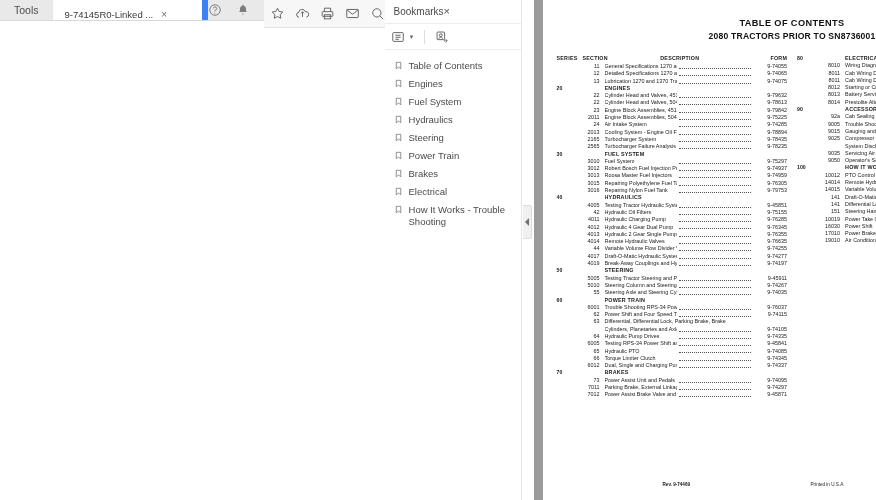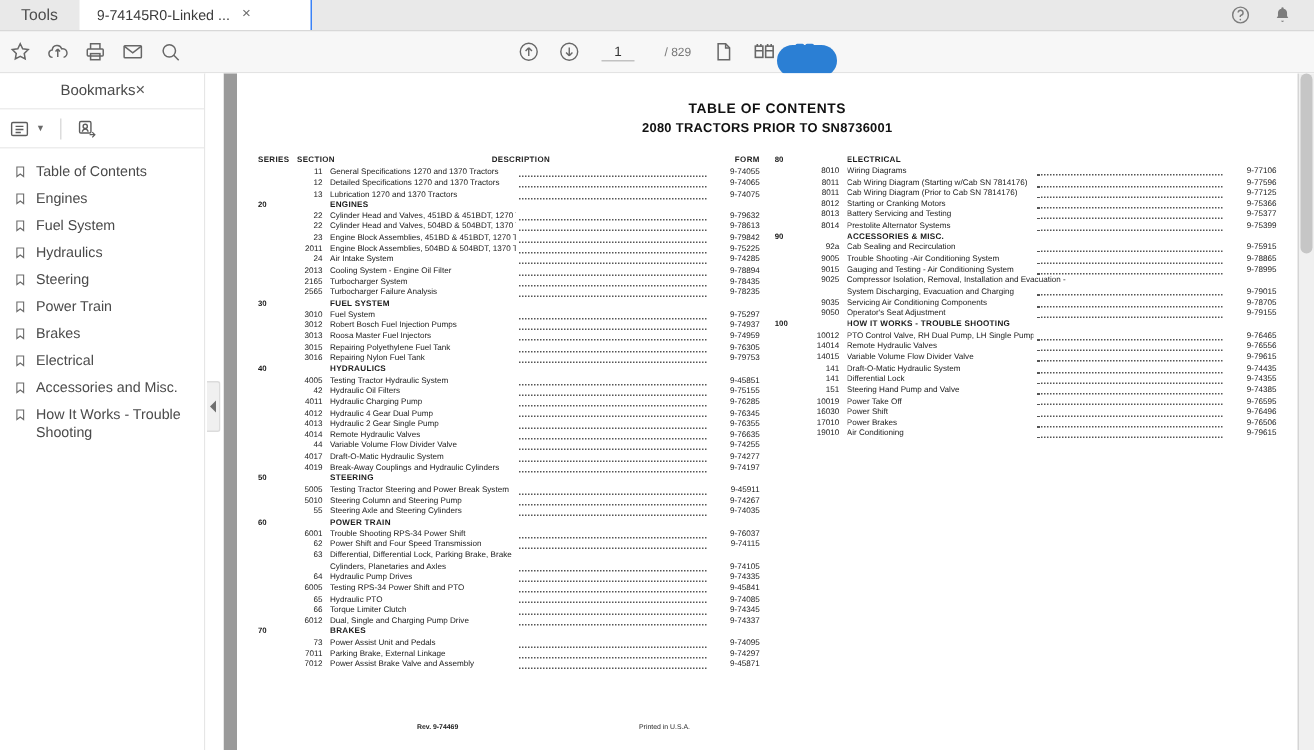--- a/index.html
+++ b/index.html
@@ -2,35 +2,35 @@
 <html><head>
 <meta charset="utf-8">
 <style>
   * { box-sizing: border-box; margin: 0; padding: 0; }
   html, body {
     width: 876px; height: 500px;
     font-family: "Liberation Sans", sans-serif;
     background: #ffffff;
     overflow: hidden;
   }
-  #app { width: 876px; height: 500px; position: relative; display: flex; flex-direction: column; background:#fff; }
+  #app { width: 876px; height: 500px; position: relative; display: flex; flex-direction: row; background:#fff; }
 
   
   .tabbar {
     height: 21px; background: #e9e9e9; display: flex; align-items: stretch;
     border-bottom: 1px solid #d8d8d8; position: relative; flex: 0 0 21px;
   }
   .tools-btn {
     padding: 0 14px; display: flex; align-items: center; font-size: 10.5px;
     color: #4d4d4d; background: #e9e9e9; cursor: default;
   }
   .doc-tab {
-    display: flex; align-items: center; gap: 6px; padding: 0 8px 0 12px;
+    display: flex; align-items: flex-end; gap: 6px; padding: 0 8px 0 12px;
     background: #ffffff; font-size: 9.5px; color: #3a3a3a; min-width: 155px;
-    border-right: 1px solid #3b82f6;
+    border-right: 6px solid #3b82f6;
   }
   .doc-tab .label { white-space: nowrap; overflow: hidden; text-overflow: ellipsis; }
   .tab-close { font-size: 10px; color: #6b6b6b; line-height: 1; padding: 0 2px; cursor: default; }
   .tabbar-spacer { flex: 1; }
   .tabbar-right { display: flex; align-items: center; gap: 14px; padding-right: 14px; }
   .tabbar-right .icn { width: 14px; height: 14px; display: block; color: #7d7d7d; }
 
   
   .toolbar {
     height: 28px; background: #f7f7f7; border-bottom: 1px solid #e3e3e3;
@@ -58,21 +58,21 @@
 
   
   .body { flex: 1; display: flex; min-height: 0; position: relative; background: #fff; }
 
   
   .bm-panel {
     width: 137px; flex: 0 0 137px; background: #fff; display: flex; flex-direction: column;
     border-right: 1px solid #e6e6e6;
   }
   .bm-head {
-    height: 24px; display: flex; align-items: center; justify-content: center;
+    height: 24px; display: flex; align-items: center; justify-content: flex-start;
     padding: 0 8px 0 9px; font-size: 10px; color: #4a4a4a;
     border-bottom: 1px solid #ededed;
   }
   .bm-close { font-size: 11px; color: #555; line-height: 1; cursor: default; }
   .bm-tools {
     height: 26px; display: flex; align-items: center; gap: 7px; padding-left: 6px;
     border-bottom: 1px solid #ededed;
   }
   .bm-tools .icn { width: 14px; height: 14px; color: #5c5c5c; display: block; }
   .bm-sep { width: 1px; height: 14px; background: #dcdcdc; margin: 0 3px; }
@@ -345,28 +345,20 @@
               </svg>
           </span>
           <span class="txt">Electrical</span>
         </div>
         <div class="bm-item">
           <span class="bmicon">
             <svg viewBox="0 0 24 24" fill="none" stroke="currentColor" stroke-width="2">
                 <path d="M6 3.5h12v17l-6-4.4-6 4.4z"></path>
               </svg>
           </span>
-          <span class="txt">Accessories and Misc.</span>
-        </div>
-        <div class="bm-item">
-          <span class="bmicon">
-            <svg viewBox="0 0 24 24" fill="none" stroke="currentColor" stroke-width="2">
-                <path d="M6 3.5h12v17l-6-4.4-6 4.4z"></path>
-              </svg>
-          </span>
           <span class="txt">How It Works - Trouble Shooting</span>
         </div>
       </div>
     </div>
 
     <div class="viewer">
       <div class="gutter-left">
         <div class="collapse-handle">
           <span class="tri"></span>
         </div>

